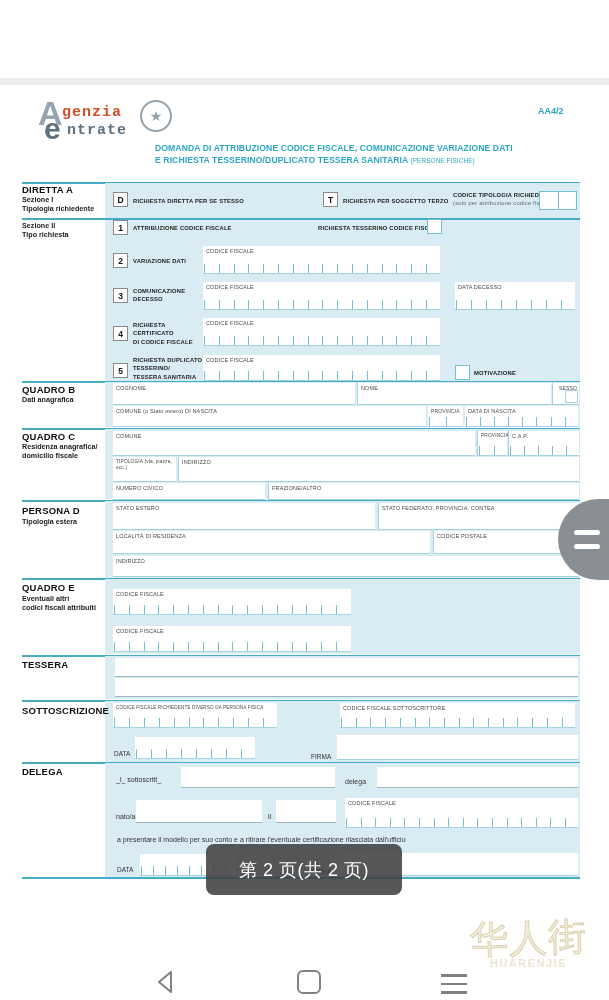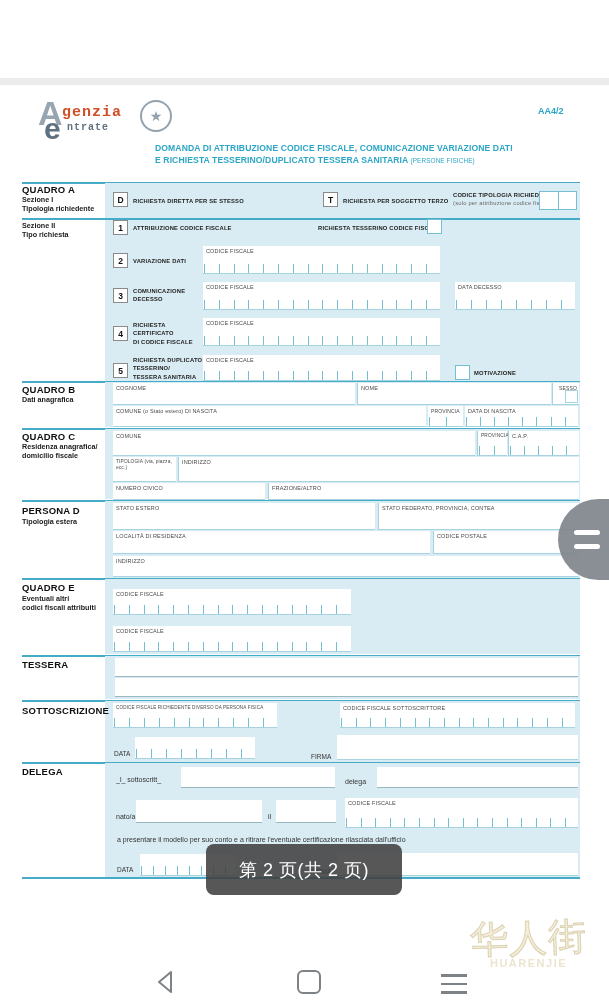--- a/index.html
+++ b/index.html
@@ -27,21 +27,21 @@
   .slbl{position:absolute;font-size:6.5px;color:#333;}
   .dtext{position:absolute;font-size:7px;color:#333;}
   
   .title{position:absolute;left:155px;top:143px;width:430px;font-size:8.6px;font-weight:bold;
          color:#2ba6c6;line-height:1.35;letter-spacing:.1px;}
   .title .note{font-size:6.4px;font-weight:normal;}
   .formcode{position:absolute;left:538px;top:106px;font-size:9px;font-weight:bold;color:#2ba6c6;}
   .logo-a{position:absolute;left:38px;top:96px;font-size:34px;font-weight:bold;color:#96a5b0;line-height:1;}
   .logo-genzia{position:absolute;left:62px;top:104px;font-size:15px;font-weight:bold;color:#cf4f28;letter-spacing:1px;font-family:"Liberation Mono","DejaVu Sans Mono",monospace;}
   .logo-e{position:absolute;left:44px;top:114px;font-size:30px;font-weight:bold;color:#5e7181;line-height:1;}
-  .logo-ntrate{position:absolute;left:67px;top:122px;font-size:10px;font-weight:bold;color:#5e7181;letter-spacing:1px;font-family:"Liberation Mono","DejaVu Sans Mono",monospace;}
+  .logo-ntrate{position:absolute;left:67px;top:122px;font-size:15px;font-weight:bold;color:#5e7181;letter-spacing:1px;font-family:"Liberation Mono","DejaVu Sans Mono",monospace;}
   .emblem{position:absolute;left:140px;top:100px;width:28px;height:28px;border:2px solid #93a2ad;border-radius:50%;
           display:flex;align-items:center;justify-content:center;font-size:14px;color:#93a2ad;}
   
   .cells2{position:absolute;background:#fff;border:1px solid #74bfd2;}
   .cells2 i{position:absolute;left:50%;top:0;bottom:0;width:1px;background:#74bfd2;}
   
   .floatbtn{position:absolute;right:0;top:499px;width:51px;height:81px;background:rgba(128,134,140,.93);
             border-radius:42px 0 0 42px;display:flex;flex-direction:column;justify-content:center;gap:9px;
             padding-left:16px;box-sizing:border-box;}
   .floatbtn b{display:block;width:26px;height:5px;background:#fff;border-radius:2.5px;}
@@ -74,21 +74,21 @@
   <div class="formcode">AA4/2</div>
   <div class="title">
     <span>DOMANDA DI ATTRIBUZIONE CODICE FISCALE, COMUNICAZIONE VARIAZIONE DATI</span><br>
     <span>E RICHIESTA TESSERINO/DUPLICATO TESSERA SANITARIA</span>
     <span class="note">(PERSONE FISICHE)</span>
   </div>
 
   <div class="hline" style="top:182px"></div>
 
   <div class="blue" style="left:105px;top:183px;width:475px;height:35px"></div>
-  <div class="qh" style="left:22px;top:184px">QUADRO A</div>
+  <div class="qh" style="left:22px;top:184px">DIRETTA A</div>
   <div class="qs" style="left:22px;top:195px">Sezione I
 Tipologia richiedente</div>
   <div class="num" style="left:113px;top:192px">D</div>
   <div class="itm" style="left:133px;top:197px">RICHIESTA DIRETTA PER SE STESSO</div>
   <div class="num" style="left:323px;top:192px">T</div>
   <div class="itm" style="left:343px;top:197px">RICHIESTA PER SOGGETTO TERZO</div>
   <div class="itm" style="left:453px;top:191px">CODICE TIPOLOGIA RICHIEDENTE</div>
   <div class="itm" style="left:453px;top:199px;font-weight:normal;color:#666">(solo per attribuzione codice fiscale)</div>
   <div class="cells2" style="left:539px;top:191px;width:36px;height:17px">
       <i></i>

